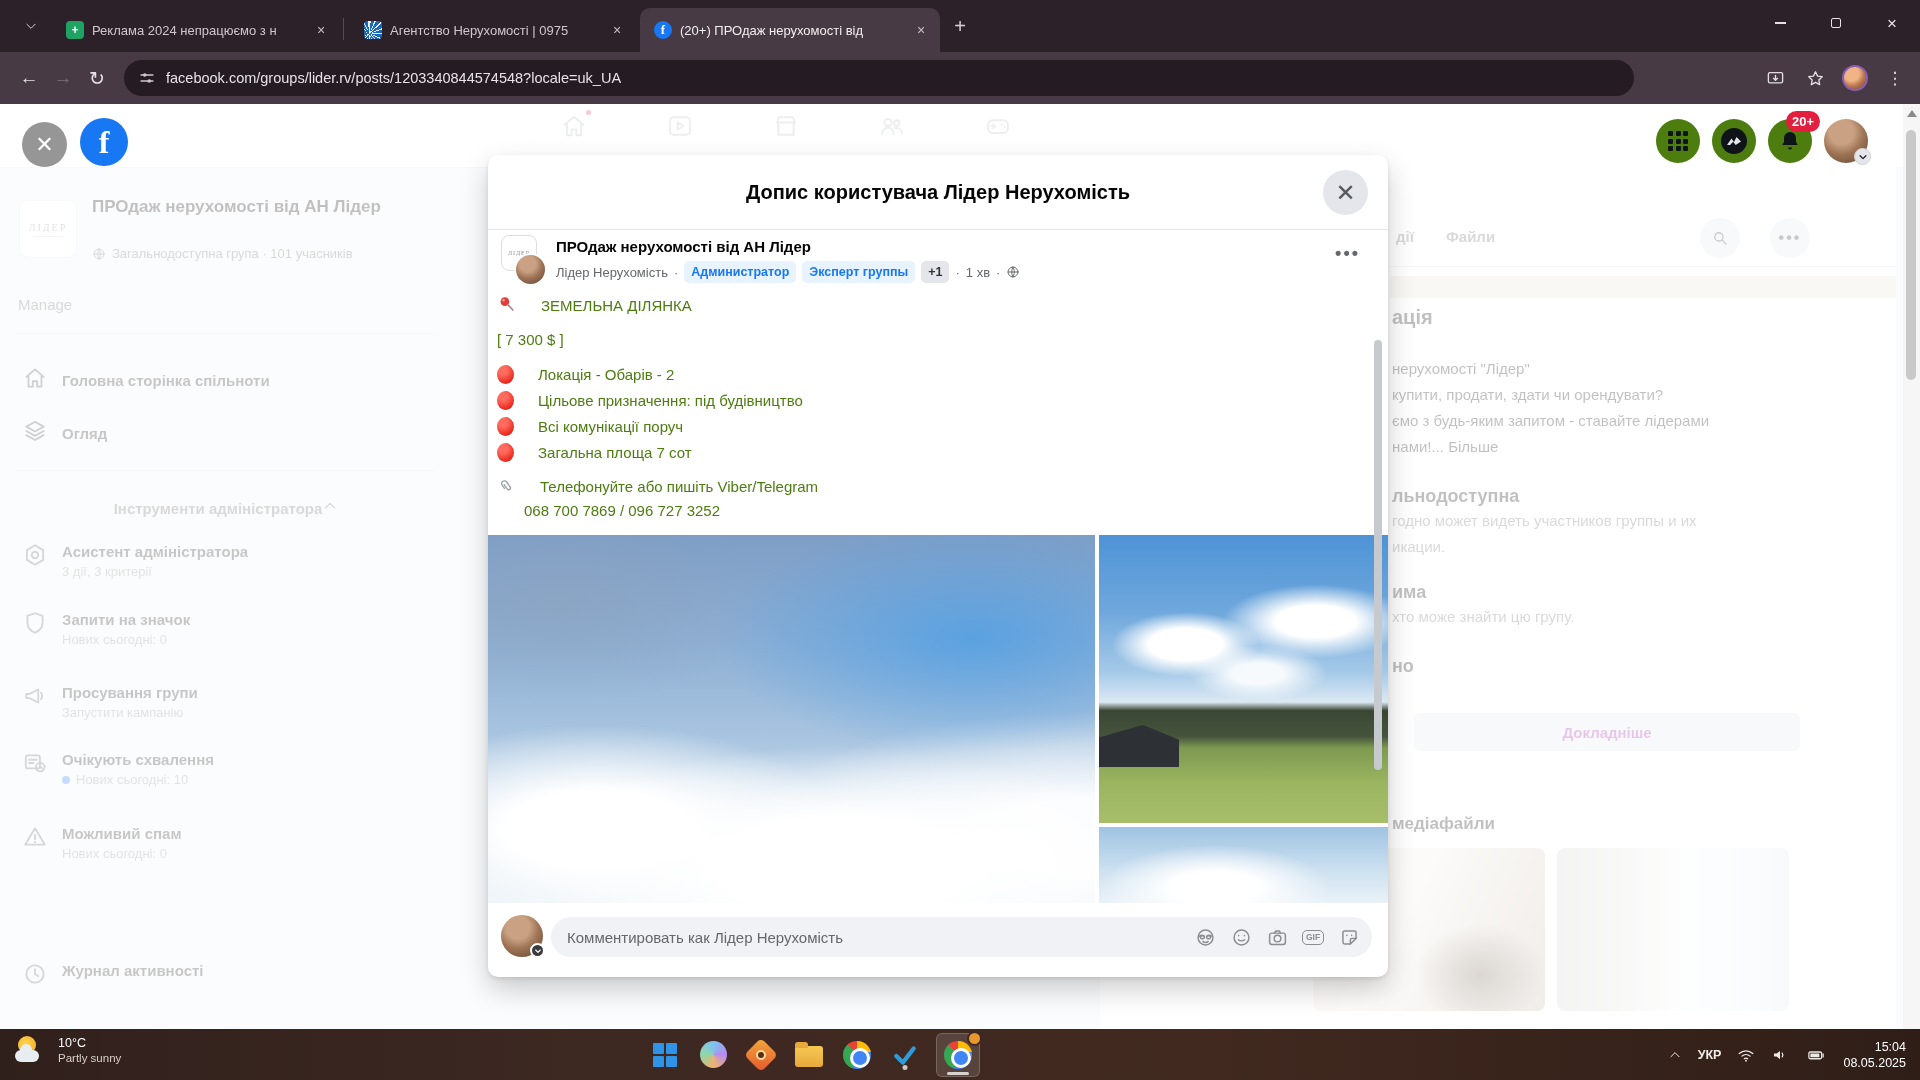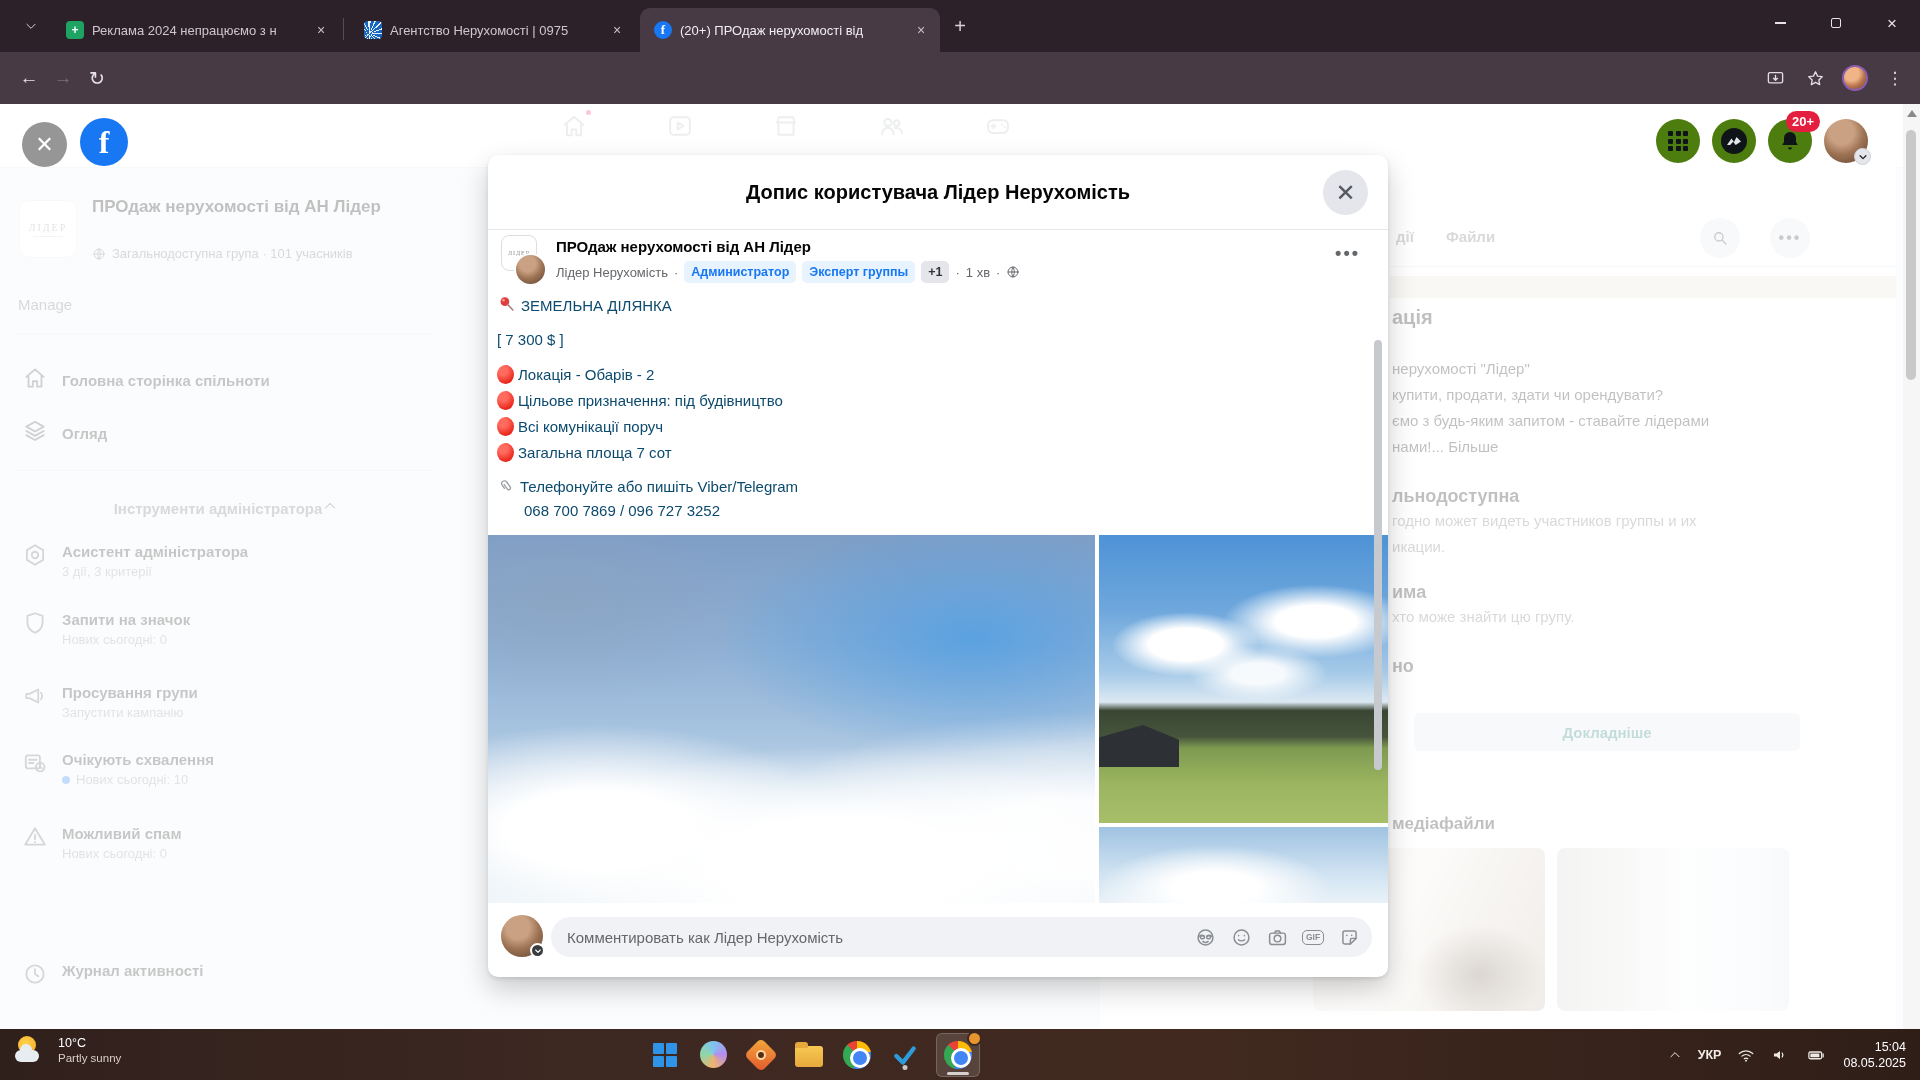--- a/index.html
+++ b/index.html
@@ -70,21 +70,21 @@
   .blue-dot{width:8px;height:8px;border-radius:50%;background:#1877f2;display:inline-block}
 
   
   .rp-tab{position:absolute;top:124px;font-size:15px;font-weight:bold;color:#65676b}
   .rp-circle{position:absolute;top:114px;width:40px;height:40px;border-radius:50%;background:#e4e6eb;display:flex;align-items:center;justify-content:center;color:#2b2d2f;cursor:pointer}
   .rp-tabline{position:absolute;left:1390px;top:162px;width:506px;height:1px;background:#dadde1}
   .rp-h{position:absolute;left:1392px;font-size:20px;font-weight:bold;color:#050505}
   .rp-t{position:absolute;left:1392px;font-size:15px;color:#050505}
   .rp-g{position:absolute;left:1392px;font-size:15px;color:#65676b}
   .rp-b{position:absolute;left:1392px;font-size:18px;font-weight:bold;color:#050505}
-  .rp-btn{position:absolute;left:1414px;top:609px;width:386px;height:38px;border-radius:6px;background:#e4e6eb;display:flex;align-items:center;justify-content:center;font-size:15px;font-weight:bold;color:#0f766e;cursor:pointer}
+  .rp-btn{position:absolute;left:1414px;top:609px;width:386px;height:38px;border-radius:6px;background:#e4e6eb;display:flex;align-items:center;justify-content:center;font-size:15px;font-weight:bold;color:#a21caf;cursor:pointer}
   .thumb{position:absolute;top:744px;width:232px;height:163px;border-radius:8px;cursor:pointer}
   .thumb1{left:1313px;background:radial-gradient(40% 45% at 72% 78%,rgba(95,76,58,.85),rgba(95,76,58,0) 70%),linear-gradient(115deg,#e9e2d9 0%,#f4efe7 40%,#d9cfc4 72%,#c4b7a9 100%)}
   .thumb2{left:1557px;background:linear-gradient(90deg,#d4d2d0 0%,#e9e7e5 32%,#f8fafb 55%,#eef4f8 82%,#dfe7ed 100%)}
 
   
   .pg-scroll{position:absolute;right:0;top:0;width:17px;height:925px;background:#f6f6f6;z-index:8}
   .pg-scroll .arrow{position:absolute;top:6px;left:4px;width:0;height:0;border-left:5px solid transparent;border-right:5px solid transparent;border-bottom:7px solid #8a8a8a}
   .pg-scroll .thumbp{position:absolute;top:26px;left:3px;width:10px;height:250px;border-radius:5px;background:#c9c9c9;cursor:pointer}
 
   .dim{position:absolute;inset:0;background:rgba(255,255,255,.75);z-index:5}
@@ -109,21 +109,21 @@
   .m-close{position:absolute;right:20px;top:15px;width:45px;height:45px;border-radius:50%;background:#e4e6eb;color:#545a60;display:flex;align-items:center;justify-content:center;font-size:24px;cursor:pointer}
   .p-avatar{position:absolute;left:13px;top:80px;width:36px;height:36px;border-radius:8px;background:#fff;border:1px solid #dcdee2;display:flex;flex-direction:column;align-items:center;justify-content:center;color:#8c8c8c;cursor:pointer}
   .p-avatar .lg{font-size:6px;letter-spacing:1px;font-family:"Liberation Serif",serif}
   .p-avatar-circle{position:absolute;left:26px;top:98px;width:33px;height:33px;border-radius:50%;border:2px solid #fff;background:radial-gradient(circle at 40% 30%,#caa183 0 30%,#9d7354 55%,#5f4230 100%);cursor:pointer}
   .p-name{position:absolute;left:68px;top:83px;font-size:15px;font-weight:bold;color:#050505;cursor:pointer}
   .p-meta{position:absolute;left:68px;top:106px;display:flex;align-items:center;gap:6px;font-size:13px;color:#65676b}
   .chip{height:22px;border-radius:5px;padding:0 7px;display:flex;align-items:center;font-size:12.5px;font-weight:bold}
   .chip-blue{background:#e7f3ff;color:#1877f2}
   .chip-grey{background:#e4e6eb;color:#303338}
   .p-ellipsis{position:absolute;right:28px;top:88px;color:#65676b;font-size:18px;letter-spacing:2px;font-weight:bold;cursor:pointer}
-  .p-line{position:absolute;left:9px;font-size:15px;color:#0c4a6e;display:flex;align-items:center;gap:4px}
+  .p-line{position:absolute;left:9px;font-size:15px;color:#4d7c0f;display:flex;align-items:center;gap:24px}
   .red-dot{width:17px;height:19px;border-radius:50%;background:radial-gradient(circle at 35% 30%,#ff6b5e 0 25%,#ec2b20 70%,#c51408 100%);flex:0 0 17px}
   .m-photos{position:absolute;left:0;top:380px;width:900px;height:368px;background:#fff;cursor:pointer}
   .ph-left{position:absolute;left:0;top:0;width:607px;height:368px;
     background:
       radial-gradient(60% 45% at 80% 28%, rgba(78,158,228,.8), rgba(78,158,228,0) 70%),
       radial-gradient(50% 40% at 12% 18%, rgba(142,162,188,.55), rgba(142,162,188,0) 70%),
       radial-gradient(55% 38% at 18% 80%, #ffffff 28%, rgba(255,255,255,0) 75%),
       radial-gradient(65% 42% at 58% 90%, #ffffff 32%, rgba(255,255,255,0) 78%),
       radial-gradient(70% 45% at 96% 82%, rgba(255,255,255,.95) 22%, rgba(255,255,255,0) 75%),
       linear-gradient(180deg,#7e9ec6 0%,#8fb0d4 30%,#a8c4e0 55%,#cfe0ee 78%,#e9f1f7 100%)}
@@ -221,20 +221,30 @@
       <div class="win-btn">
           <span class="win-close-glyph">×</span>
         </div>
     </div>
   </div>
 
   <div class="toolbar">
     <div class="nav-btn nav-back">←</div>
     <div class="nav-btn nav-fwd">→</div>
     <div class="nav-btn">↻</div>
+    <div class="url-pill">
+      <span class="site-info">
+        <svg width="18" height="18" viewBox="0 0 24 24" class="ic-stroke">
+            <path d="M4 8 H20 M4 16 H20"></path>
+            <circle cx="9" cy="8" r="2.4" fill="#cfc6cc" stroke="none"></circle>
+            <circle cx="15" cy="16" r="2.4" fill="#cfc6cc" stroke="none"></circle>
+          </svg>
+      </span>
+      <span class="url-text">facebook.com/groups/lider.rv/posts/1203340844574548?locale=uk_UA</span>
+    </div>
   </div>
   <div class="tb-right">
     <span class="tb-icon">
       <svg width="19" height="19" viewBox="0 0 24 24" class="ic-stroke">
           <rect x="3" y="4.5" width="18" height="13" rx="2"></rect>
           <path d="M12 8 V14 M9.5 11.8 L12 14.3 L14.5 11.8"></path>
         </svg>
     </span>
     <span class="tb-icon">
       <svg width="19" height="19" viewBox="0 0 24 24" class="ic-stroke">

